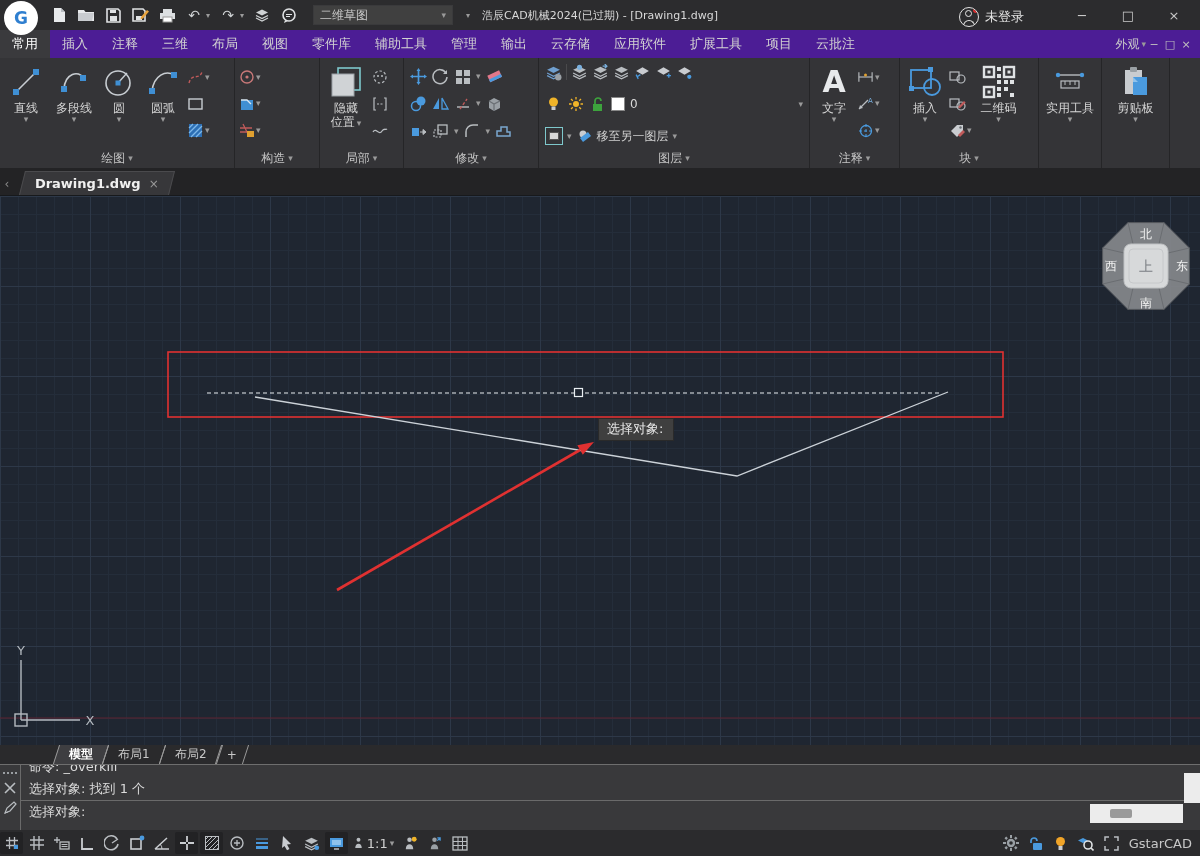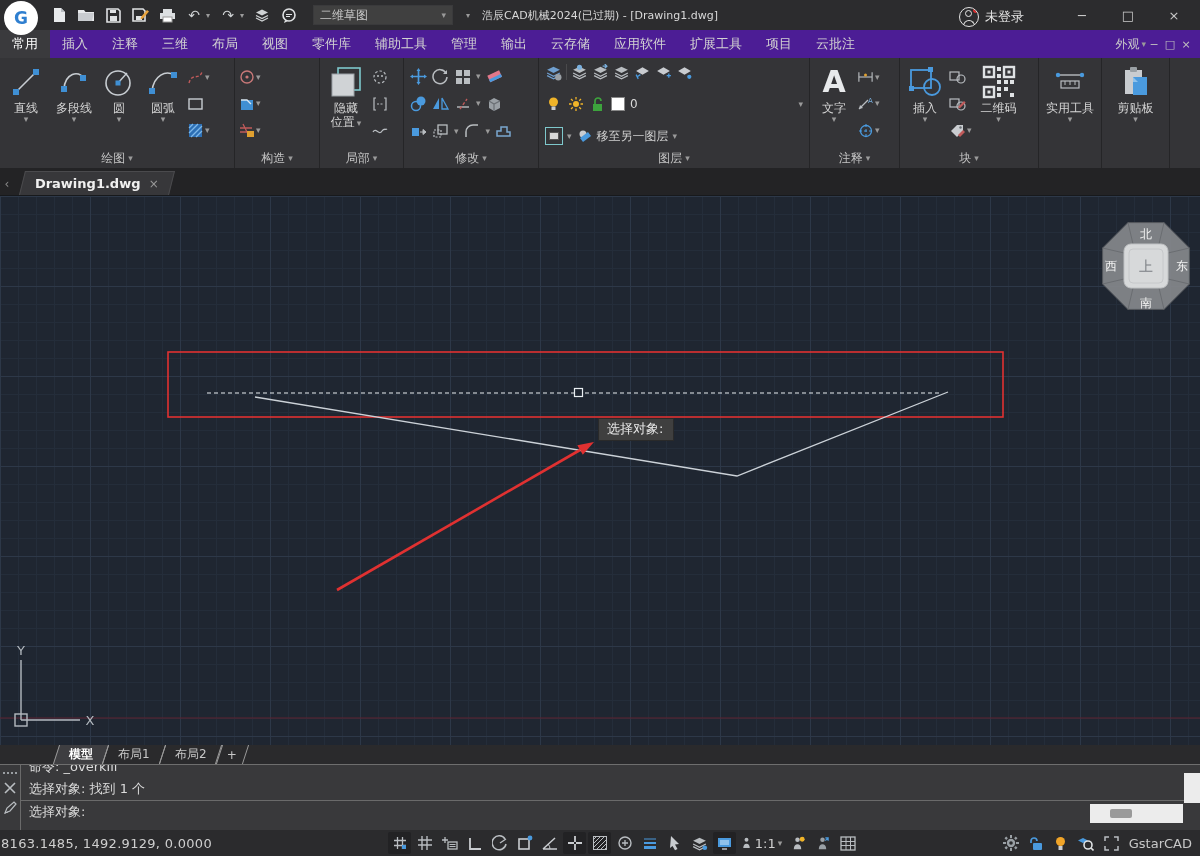--- a/index.html
+++ b/index.html
@@ -827,21 +827,20 @@
       <div class="cline">选择对象: 找到 1 个</div>
       <div class="cline prompt">选择对象:</div>
     </div>
     <div class="vsb"></div>
     <div class="hsb">
         <div class="thumb"></div>
       </div>
   </div>
 
   <div class="status">
-    <div class="coords">8163.1485, 1492.9129, 0.0000</div>
     <div class="sicons">
       <span class="st on">
         <svg width="16" height="16" viewBox="0 0 16 16">
             <path d="M2 5.5h12M2 10.5h12M5.5 2v12M10.5 2v12" stroke="#b9bdc1" stroke-width="1.3"></path>
             <rect x="10" y="10" width="4" height="4" fill="#4a9ade"></rect>
           </svg>
       </span>
       <span class="st">
         <svg width="16" height="16" viewBox="0 0 16 16">
             <path d="M1 5h14M1 10h14M5 1v14M10 1v14" stroke="#b9bdc1" stroke-width="1.4"></path>

